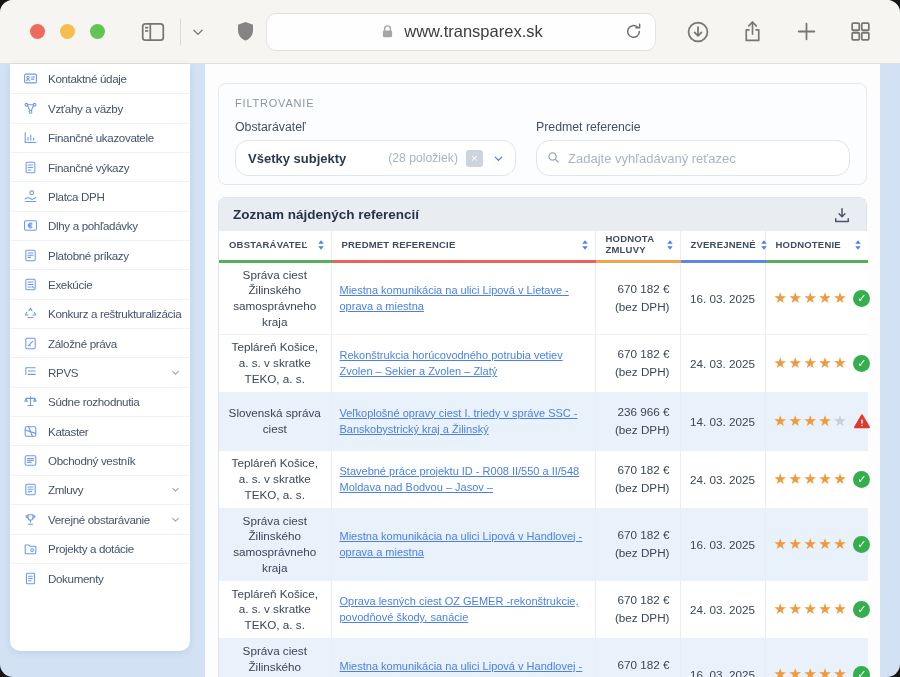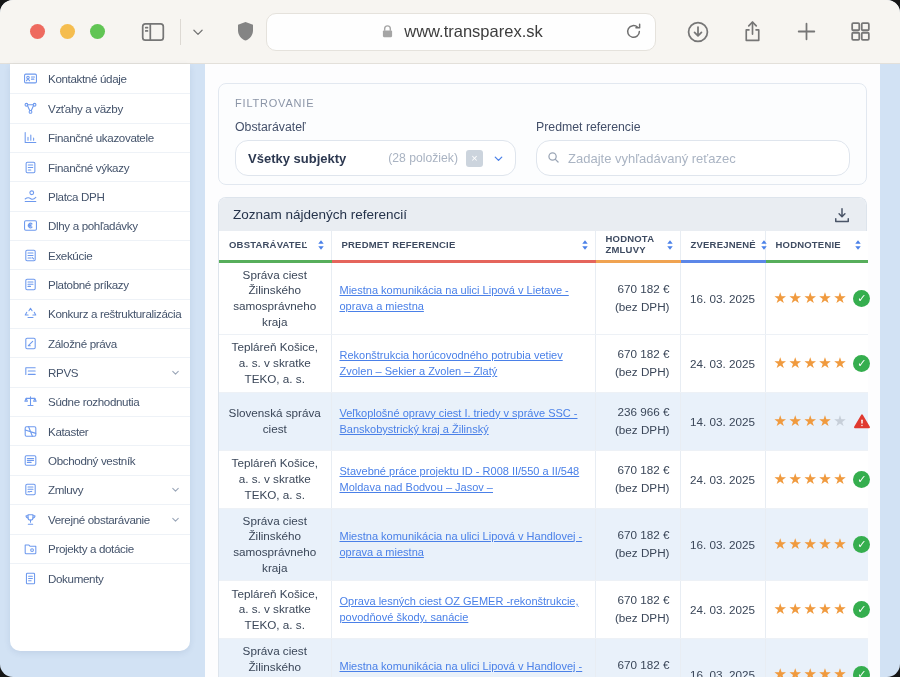--- a/index.html
+++ b/index.html
@@ -50,21 +50,21 @@
   .clear-btn { width:17px; height:17px; border:none; border-radius:3px; background:#ccd4dd; color:#fff; font-size:11px; line-height:16px; margin-left:8px; cursor:pointer; flex:none; }
   .select-chev { color:#4a80e8; margin-left:9px; flex:none; }
   .search-wrap { position:relative; }
   .search-ic { position:absolute; left:10px; top:10px; color:#9aa5b5; }
   .search-input { width:100%; height:36px; border:1px solid #dfe5ed; border-radius:14px; padding:0 10px 0 31px; font-size:13px; color:#3a4658; font-family:inherit; background:#fff; }
   .search-input::placeholder { color:#aab4c3; }
 
   
   .table-card { margin-top:12px; border:1px solid #dde4ec; border-bottom:none; border-radius:8px 8px 0 0; background:#fff; }
   .table-titlebar { height:33px; background:#e9edf2; border-radius:7px 7px 0 0; display:flex; align-items:center; padding:0 14px; }
-  .table-title { font-size:13.5px; font-weight:400; color:#25334b; }
+  .table-title { font-size:13.5px; font-weight:700; color:#25334b; }
   .export-btn { margin-left:auto; background:none; border:none; color:#4a5568; cursor:pointer; display:flex; }
 
   table { width:100%; border-collapse:collapse; table-layout:fixed; }
   th { height:30px; background:#fff; border-right:1px solid #e8edf3; border-bottom:3px solid #ccc; padding:0 6px 0 10px; font-size:9.5px; font-weight:700; color:#3e4b61; text-align:left; letter-spacing:.2px; cursor:pointer; }
   th:last-child { border-right:none; }
   .th-inner { display:flex; align-items:center; justify-content:space-between; gap:4px; line-height:1.15; }
   .sort-ic { flex:none; }
   td { height:58px; border-right:1px solid #e8edf3; border-bottom:1px solid #edf1f6; font-size:11.7px; color:#3a4658; padding:4px 8px; vertical-align:middle; background:#fff; }
   td:last-child { border-right:none; }
   tr.highlight td { background:#e9f1fa; }
@@ -209,33 +209,33 @@
                   <rect x="2.5" y="4.5" width="19" height="15" rx="2"></rect>
                   <path d="M14.5 9.5a3.5 3.5 0 1 0 0 5M8.5 11h4.5M8.5 13h4.5"></path>
                 </g>
               </svg>
               <span>Dlhy a pohľadávky</span>
             </div>
             <div class="sb-item">
               <svg class="sb-ic" viewBox="0 0 24 24">
                 <g fill="none" stroke="currentColor" stroke-width="1.7" stroke-linecap="round" stroke-linejoin="round">
                   <rect x="4.5" y="3.5" width="15" height="17" rx="2"></rect>
+                  <path d="M8 8h8M8 11.5h8M8 15h4"></path>
+                </g>
+              </svg>
+              <span>Platobné príkazy</span>
+            </div>
+            <div class="sb-item">
+              <svg class="sb-ic" viewBox="0 0 24 24">
+                <g fill="none" stroke="currentColor" stroke-width="1.7" stroke-linecap="round" stroke-linejoin="round">
+                  <rect x="4.5" y="3.5" width="15" height="17" rx="2"></rect>
                   <path d="M8 8h8M8 12h8M8 16h5M15 15.5l2 2"></path>
                 </g>
               </svg>
               <span>Exekúcie</span>
-            </div>
-            <div class="sb-item">
-              <svg class="sb-ic" viewBox="0 0 24 24">
-                <g fill="none" stroke="currentColor" stroke-width="1.7" stroke-linecap="round" stroke-linejoin="round">
-                  <rect x="4.5" y="3.5" width="15" height="17" rx="2"></rect>
-                  <path d="M8 8h8M8 11.5h8M8 15h4"></path>
-                </g>
-              </svg>
-              <span>Platobné príkazy</span>
             </div>
             <div class="sb-item">
               <svg class="sb-ic" viewBox="0 0 24 24">
                 <g fill="none" stroke="currentColor" stroke-width="1.7" stroke-linecap="round" stroke-linejoin="round">
                   <path d="M9.5 7.5 12 3.5l2.5 4"></path>
                   <path d="M18 10l2.4 4.5h-4.6"></path>
                   <path d="M6 10 3.6 14.5h4.6"></path>
                   <path d="M8 18.5h8"></path>
                 </g>
               </svg>

